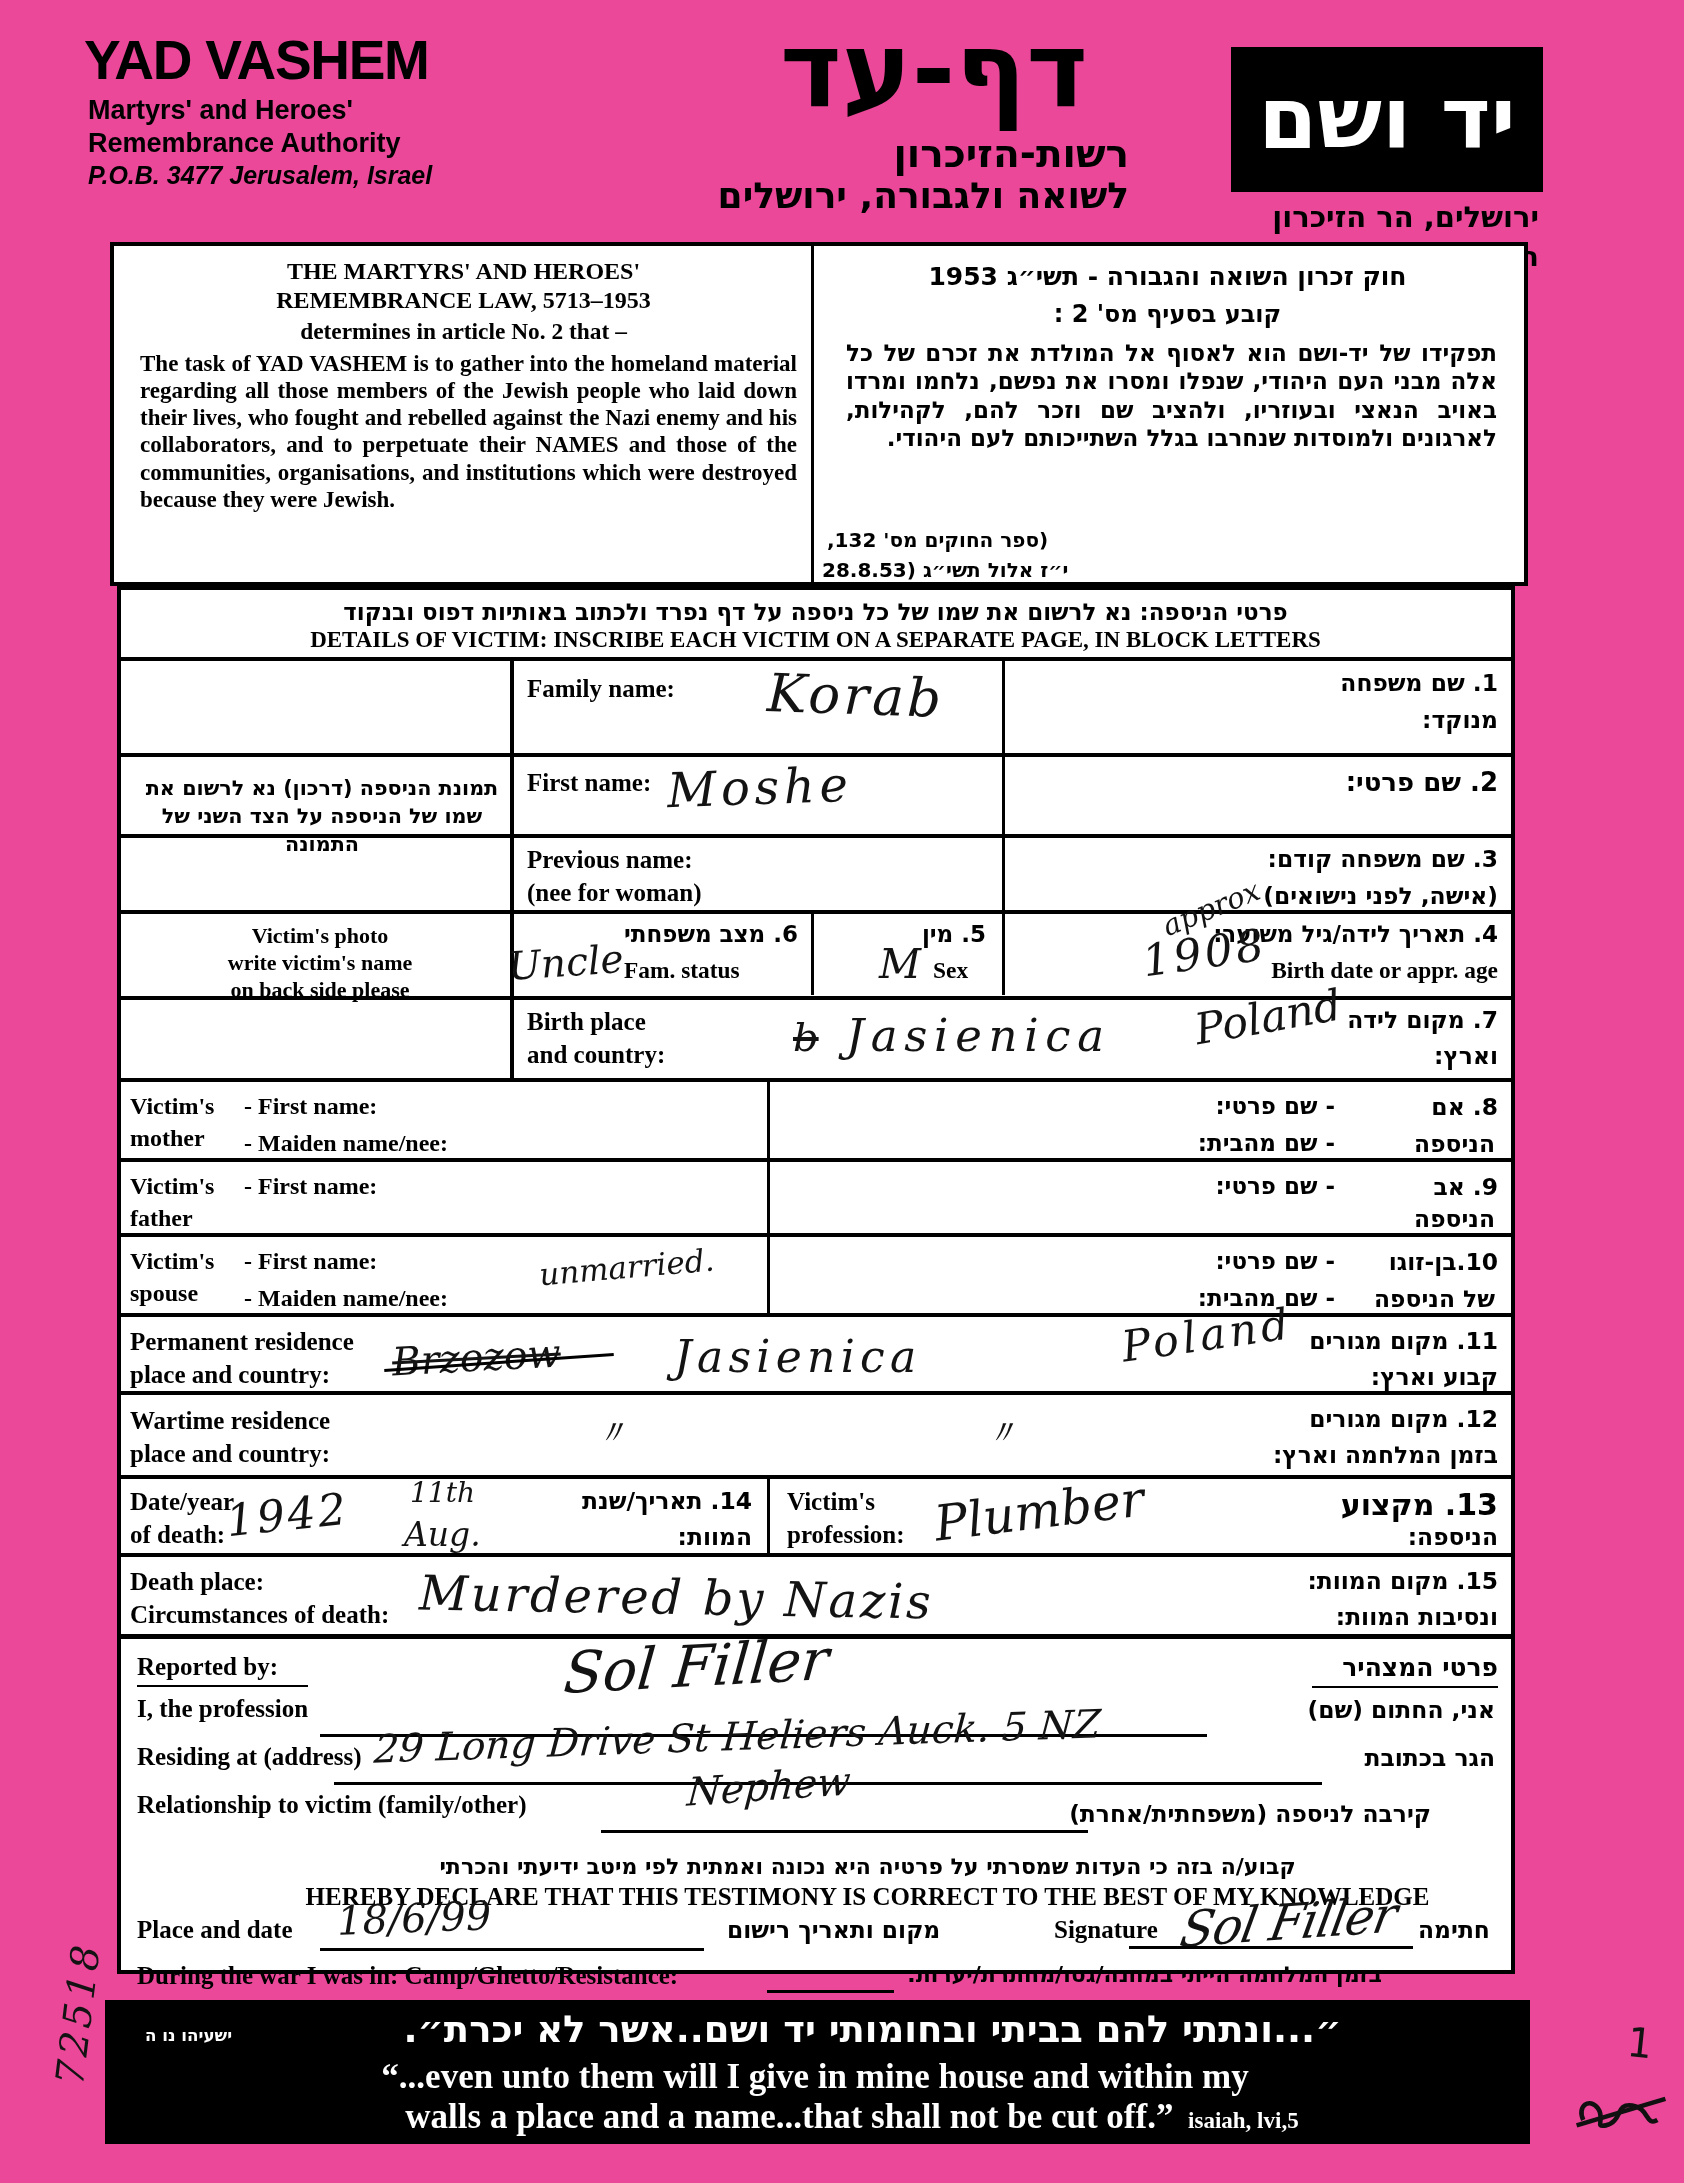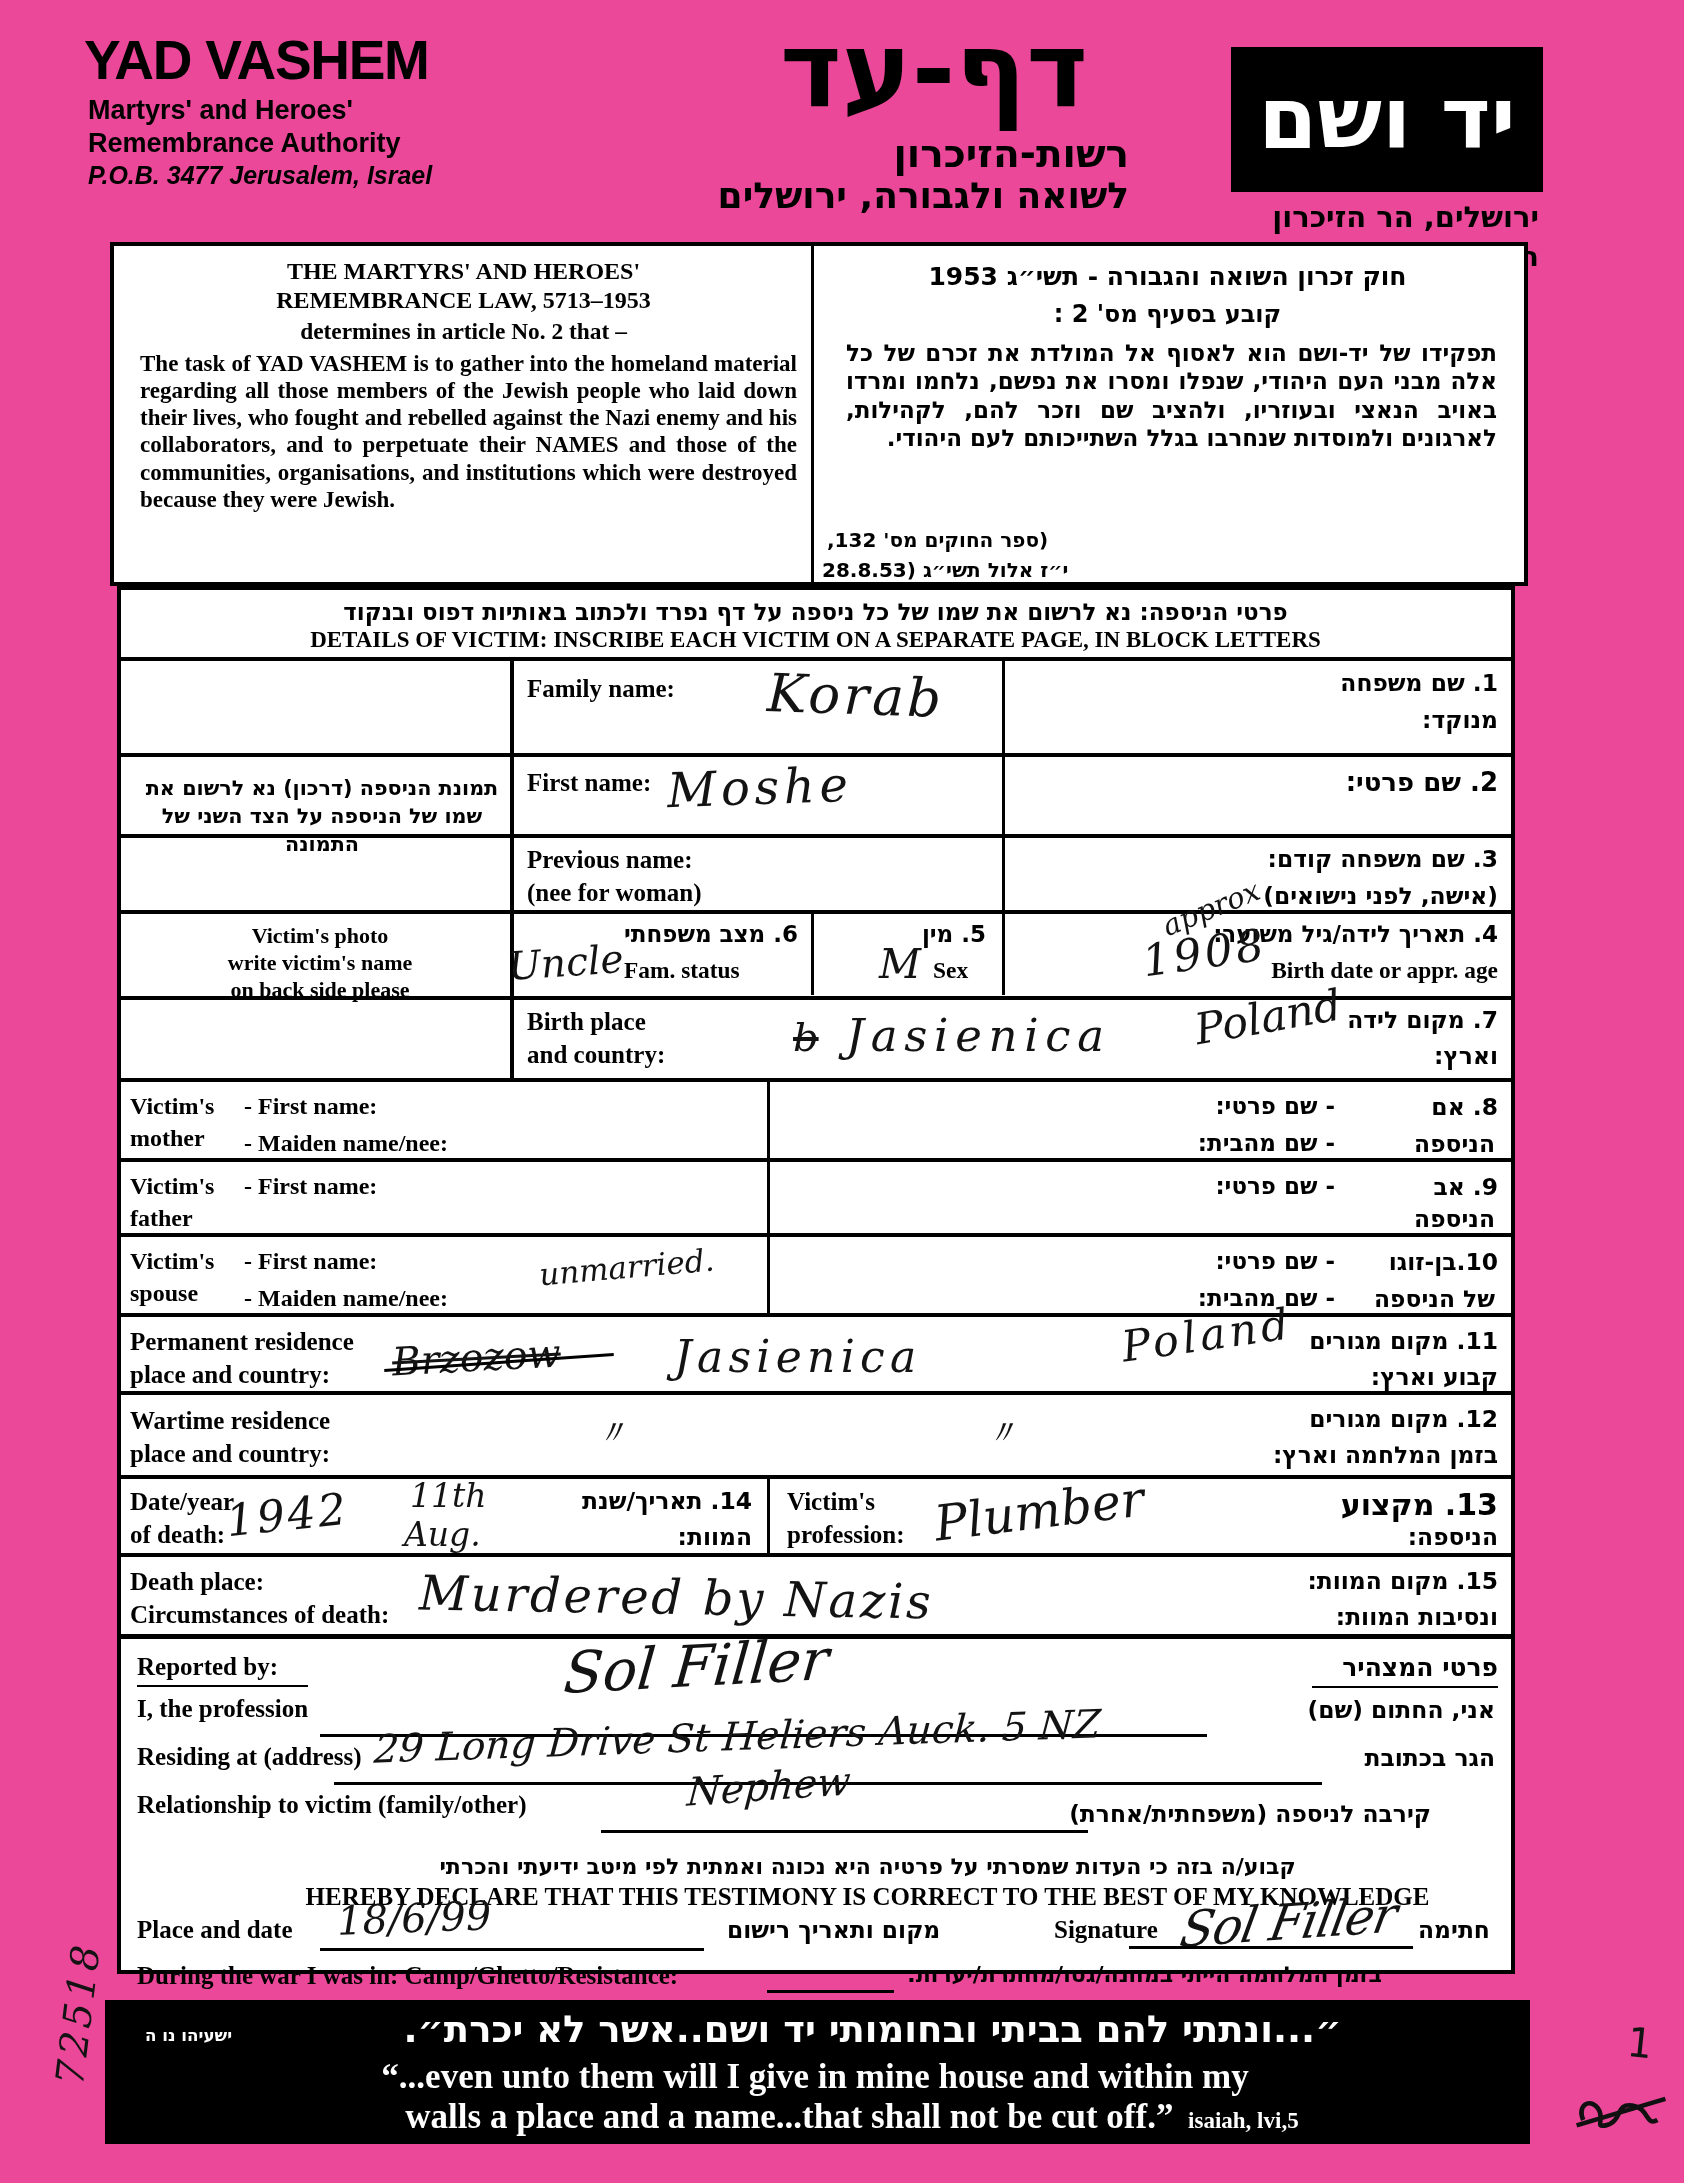--- a/index.html
+++ b/index.html
@@ -156,21 +156,21 @@
   <div class="abs en" style="left:130px;top:1407px;font-size:25px;">Wartime residence</div>
   <div class="abs en" style="left:130px;top:1440px;font-size:25px;">place and country:</div>
   <div class="abs hw" style="left:594px;top:1409px;font-size:35px;">〃</div>
   <div class="abs hw" style="left:984px;top:1409px;font-size:35px;">〃</div>
   <div class="abs he" style="right:187px;top:1405px;font-size:23.4px;">12. מקום מגורים</div>
   <div class="abs he" style="right:187px;top:1441px;font-size:23.4px;">בזמן המלחמה וארץ:</div>
 
   <div class="abs en" style="left:130px;top:1488px;font-size:25px;">Date/year</div>
   <div class="abs en" style="left:130px;top:1521px;font-size:25px;">of death:</div>
   <div class="abs hw" style="left:226px;top:1489px;font-size:44px;letter-spacing:2.7px;transform:rotate(-6deg);">1942</div>
-  <div class="abs hw" style="left:410px;top:1476px;font-size:33px;">11th</div>
+  <div class="abs hw" style="left:410px;top:1476px;font-size:28px;">11th</div>
   <div class="abs hw" style="left:404px;top:1515px;font-size:33px;">Aug.</div>
   <div class="abs he" style="right:933px;top:1487px;font-size:23.4px;">14. תאריך/שנת</div>
   <div class="abs he" style="right:933px;top:1523px;font-size:23.4px;">המוות:</div>
 
   <div class="abs en" style="left:787px;top:1488px;font-size:25px;">Victim's</div>
   <div class="abs en" style="left:787px;top:1521px;font-size:25px;">profession:</div>
   <div class="abs hw" style="left:934px;top:1483px;font-size:49px;transform:rotate(-7deg);">Plumber</div>
   <div class="abs he" style="right:187px;top:1487px;font-size:30px;">13. מקצוע</div>
   <div class="abs he" style="right:187px;top:1523px;font-size:23.4px;">הניספה:</div>
 

